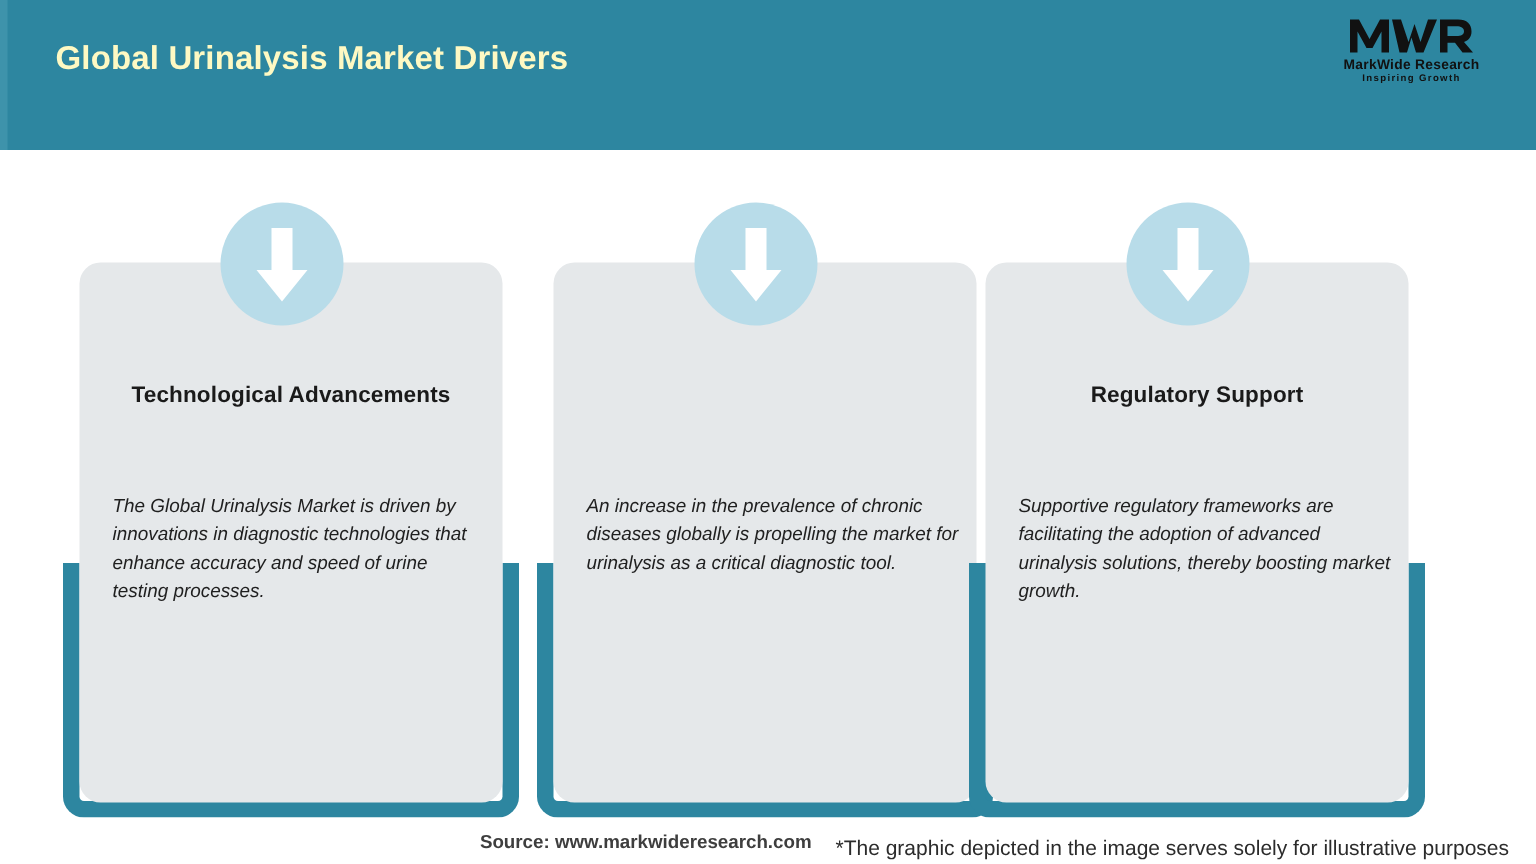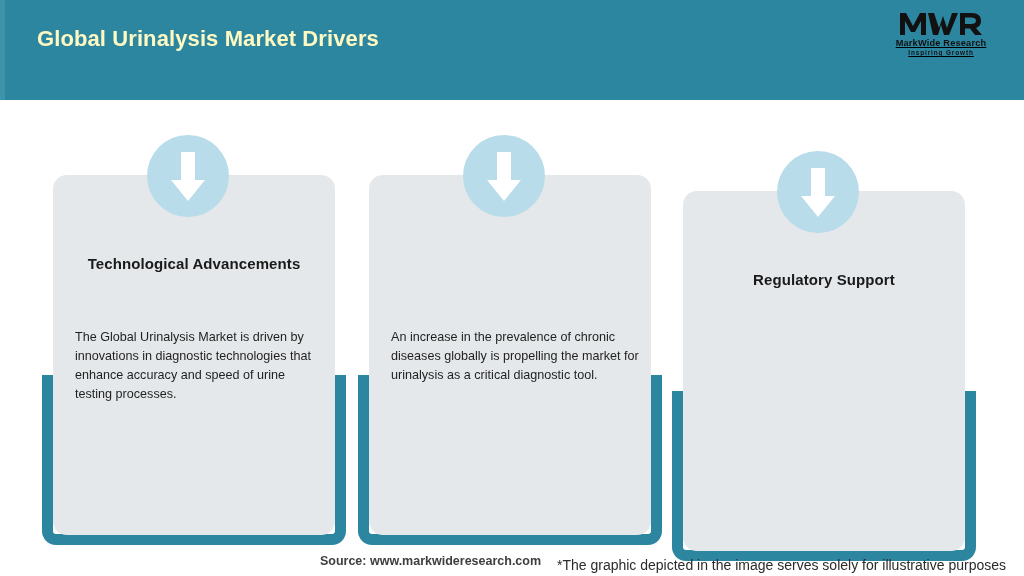--- a/index.html
+++ b/index.html
@@ -42,21 +42,20 @@
 
   
   .logo {
     position:absolute;
     right:24px; top:10px;
     width:118px; height:52px;
     display:flex;
     flex-direction:column;
     align-items:center;
     justify-content:flex-start;
-    text-decoration:underline;
   }
   .logo-mark { width:86px; height:27px; display:block; }
   .logo-name {
     font-size:9.2px;
     font-weight:bold;
     color:#111111;
     letter-spacing:0.2px;
     margin-top:1px;
     white-space:nowrap;
   }
@@ -76,21 +75,21 @@
     width:1024px; height:440px;
   }
   .card-wrap {
     position:absolute;
     top:0;
     width:304px;
     height:440px;
   }
   .card-wrap.c0 { left:42px; }
   .card-wrap.c1 { left:358px; }
-  .card-wrap.c2 { left:672px;margin-top:16px; }
+  .card-wrap.c2 { left:646px; }
 
   
   .frame {
     position:absolute;
     left:0;
     top:275px;
     width:304px;
     height:170px;
     border-left:11px solid #2d86a0;
     border-right:11px solid #2d86a0;
@@ -121,20 +120,21 @@
   }
   .card-body {
     position:absolute;
     left:22px;
     top:153px;
     width:248px;
     font-size:12.6px;
     line-height:19px;
     color:#1f1f1f;
     text-align:left;
+    font-style:italic;
   }
 
   
   .icon-circle {
     position:absolute;
     left:105px;
     top:35px;
     width:82px;
     height:82px;
     border-radius:50%;
@@ -210,20 +210,21 @@
       <div class="icon-circle"></div>
       <svg class="icon-arrow" viewBox="0 0 36 50">
         <path d="M11 0 L25 0 L25 28 L35 28 L18 49 L1 28 L11 28 Z" fill="#ffffff"></path>
       </svg>
     </div>
 
     <div class="card-wrap c2">
       <div class="frame"></div>
       <div class="card">
         <div class="card-title">Regulatory Support</div>
+        <div class="card-body">Supportive regulatory frameworks are facilitating the adoption of advanced urinalysis solutions, thereby boosting market growth.</div>
       </div>
       <div class="icon-circle"></div>
       <svg class="icon-arrow" viewBox="0 0 36 50">
         <path d="M11 0 L25 0 L25 28 L35 28 L18 49 L1 28 L11 28 Z" fill="#ffffff"></path>
       </svg>
     </div>
 
   </div>
 
   <div class="source">Source: www.markwideresearch.com</div>

